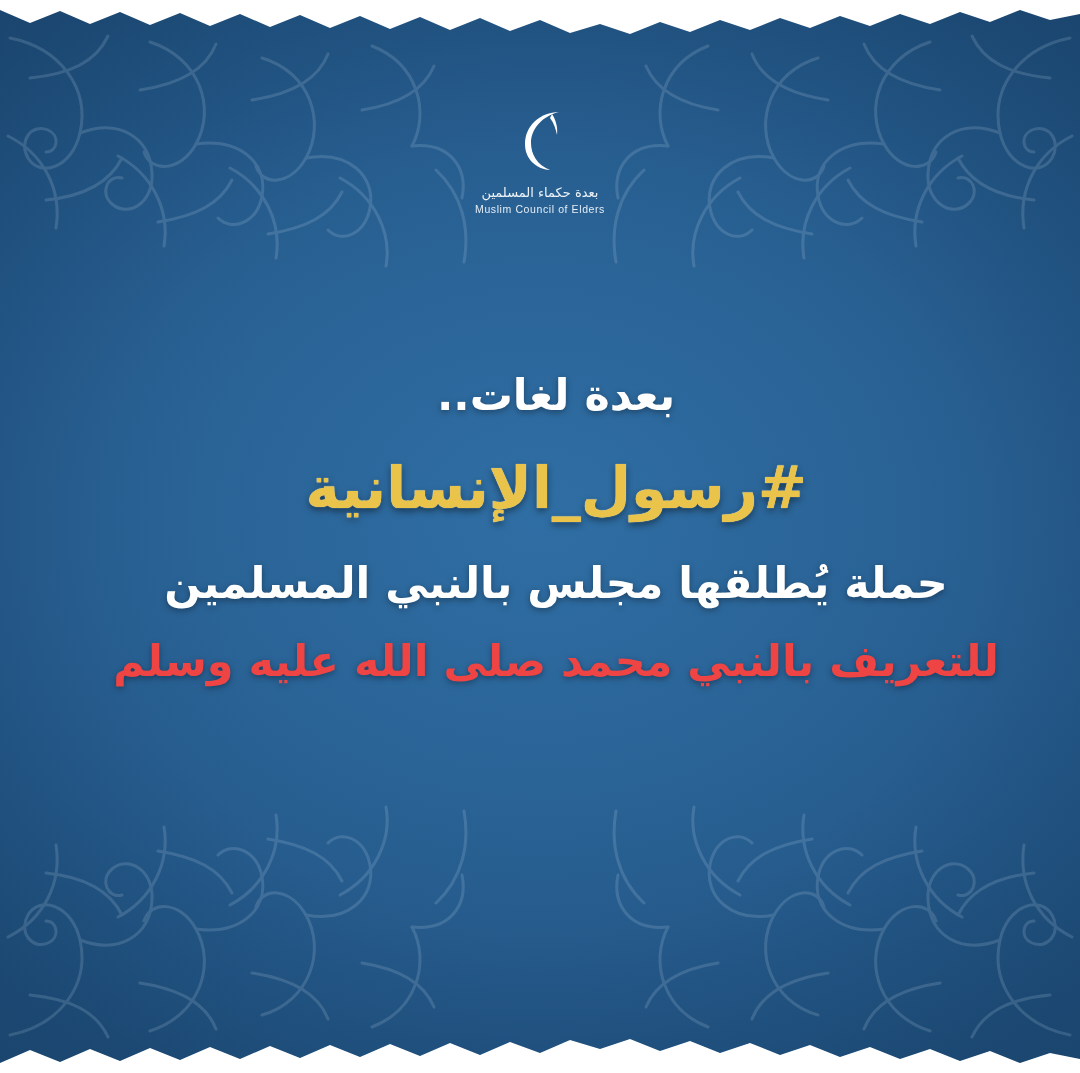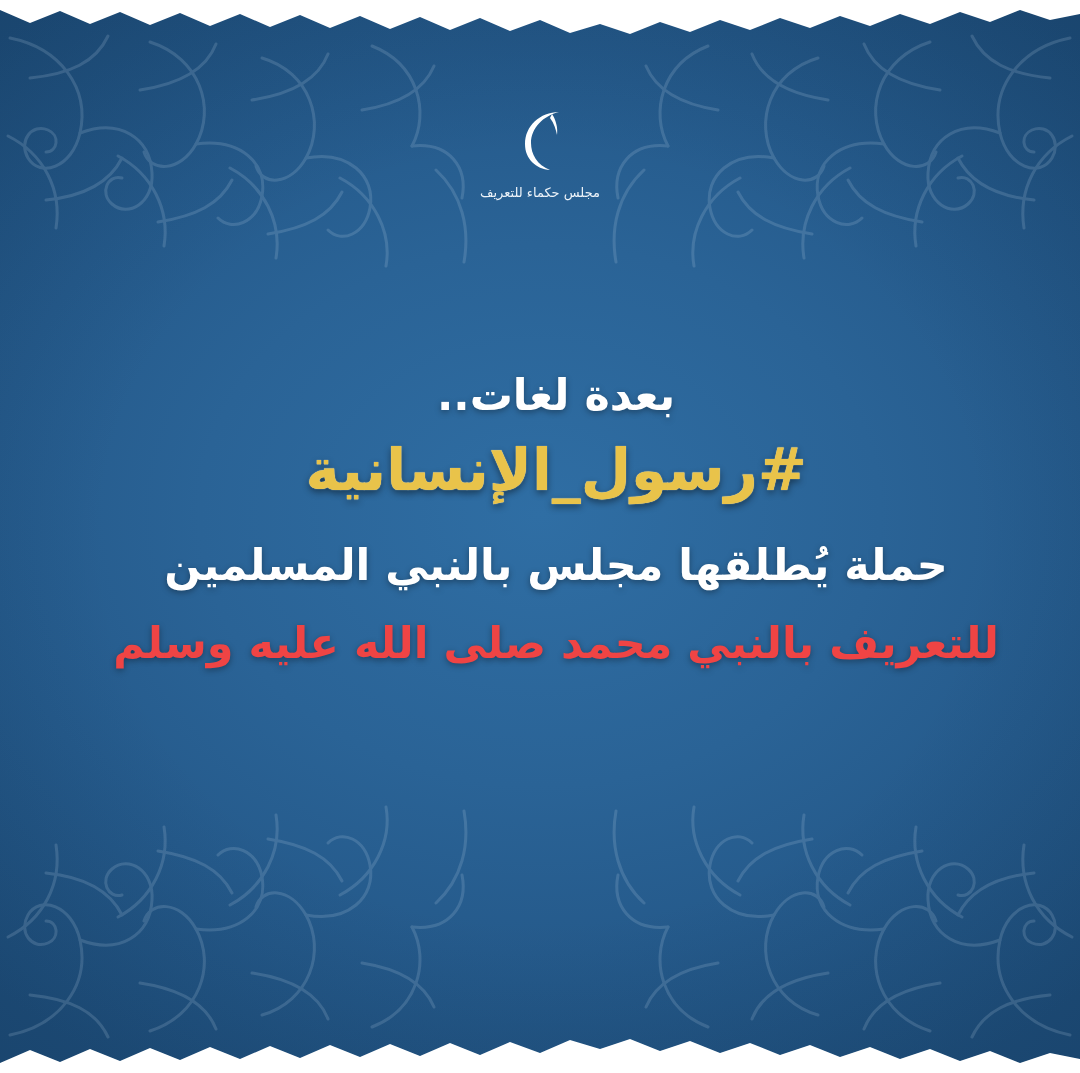--- a/index.html
+++ b/index.html
@@ -95,21 +95,21 @@
   }
   .kicker {
     color: #ffffff;
     font-size: 43px;
     font-weight: bold;
     line-height: 1.1;
     text-shadow: 0 2px 6px rgba(0,0,0,0.35);
     font-family: "DejaVu Sans", sans-serif;
   }
   .hashtag {
-    margin-top: 18px;
+    margin-top: 36px;
     font-size: 58px;
     font-weight: bold;
     line-height: 1.15;
     color: #e9c34a;
     letter-spacing: 0px;
     text-shadow:
       0 0 1px #fdf3c8,
       0 3px 7px rgba(0,0,0,0.45);
     font-family: "DejaVu Sans", sans-serif;
   }
@@ -254,21 +254,22 @@
     <svg viewBox="0 0 1080 46" preserveAspectRatio="none" xmlns="http://www.w3.org/2000/svg">
       <path fill="#ffffff" d="M0,46 H1080 V32 L1050,26 L1020,36 L990,24 L960,34 L930,22 L900,32 L870,20 L840,30 L810,18 L780,28 L750,16 L720,26 L690,14 L660,24 L630,12 L600,22 L570,13 L540,26 L510,15 L480,28 L450,16 L420,29 L390,17 L360,30 L330,18 L300,31 L270,19 L240,32 L210,20 L180,33 L150,21 L120,34 L90,22 L60,35 L30,23 L0,36 Z"></path>
     </svg>
   </div>
 
   <div class="logo-block">
     <svg class="logo-mark" width="72" height="72" viewBox="0 0 72 72" xmlns="http://www.w3.org/2000/svg">
       <path d="M55 8 C36 8 21 22 21 40 C21 55 32 65 46 66 C33 61 27 50 27 39 C27 24 39 12 55 8 Z" fill="#ffffff"></path>
       <path d="M48 10 C52 16 54 24 53 31 C52 26 50 19 46 14 Z" fill="#ffffff"></path>
     </svg>
-    <div class="logo-ar">مجلس حكماء للتعريف</div>
+    <div class="logo-ar">بعدة حكماء المسلمين</div>
+    <div class="logo-en">Muslim Council of Elders</div>
   </div>
 
   <div class="content">
     <div class="kicker">بعدة لغات..</div>
     <div class="hashtag">#رسول_الإنسانية</div>
     <div class="sub1">حملة يُطلقها مجلس بالنبي المسلمين</div>
     <div class="sub2">للتعريف بالنبي محمد صلى الله عليه وسلم</div>
   </div>
 
 </div>

